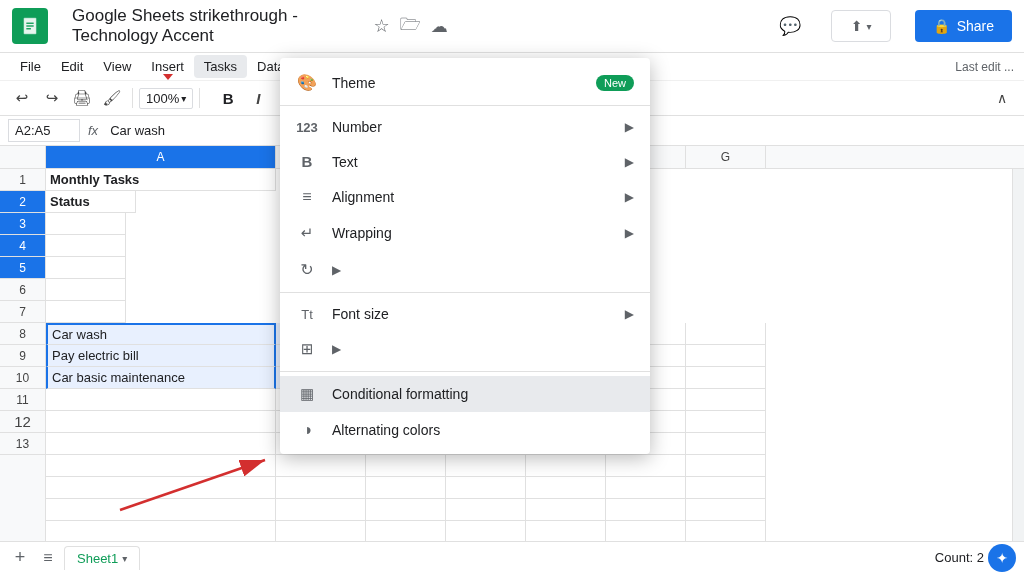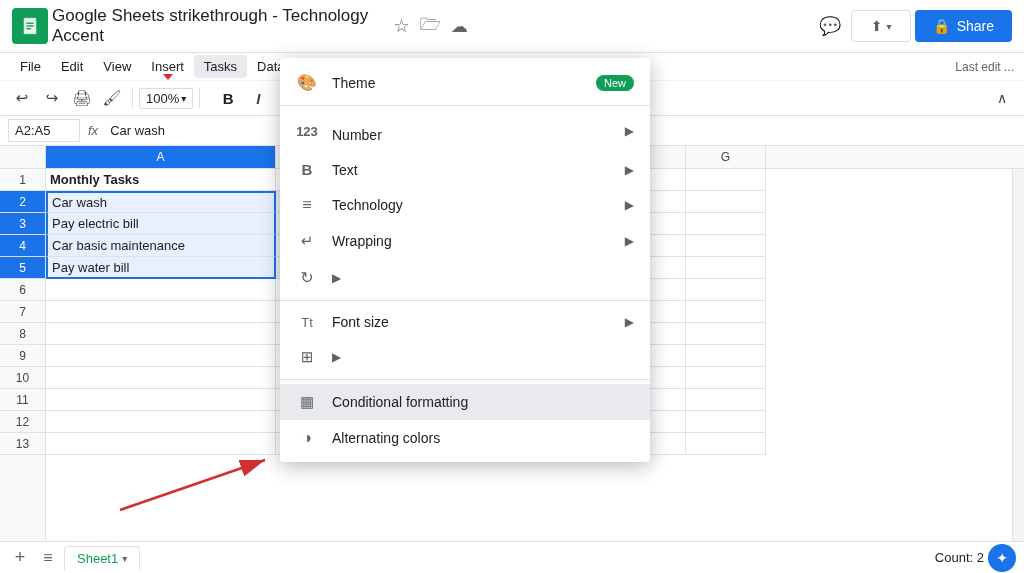--- a/index.html
+++ b/index.html
@@ -1,21 +1,21 @@
 <!DOCTYPE html>
 <html><head>
   <meta charset="utf-8">
   <style>
     * { box-sizing: border-box; margin: 0; padding: 0; }
     body { font-family: 'Arial', sans-serif; font-size: 13px; background: #fff; overflow: hidden; width: 1024px; height: 573px; }
   </style>
 </head>
 <body>
 
-<div style="display:flex;align-items:center;padding:6px 12px;gap:4px;border-bottom:1px solid #e0e0e0;background:#fff;">
+<div style="display:flex;align-items:center;padding:6px 12px;gap:24px;border-bottom:1px solid #e0e0e0;background:#fff;">
   <div style="width:36px;height:36px;background:#0f9d58;border-radius:4px;display:flex;align-items:center;justify-content:center;flex-shrink:0;">
     <svg viewBox="0 0 24 24" width="22" height="22" fill="white">
       <rect x="5" y="3" width="14" height="18" rx="1" fill="white" opacity="0.9"></rect>
       <rect x="5" y="3" width="14" height="18" rx="1" fill="none" stroke="#0f9d58" stroke-width="0.5"></rect>
       <line x1="8" y1="9" x2="16" y2="9" stroke="#0f9d58" stroke-width="1.5"></line>
       <line x1="8" y1="12" x2="16" y2="12" stroke="#0f9d58" stroke-width="1.5"></line>
       <line x1="8" y1="15" x2="13" y2="15" stroke="#0f9d58" stroke-width="1.5"></line>
     </svg>
   </div>
   <div style="font-size:17px;color:#202124;font-weight:400;flex:1;">Google Sheets strikethrough - Technology Accent</div>
@@ -105,27 +105,27 @@
       <div style="height:22px;border-bottom:1px solid #e0e0e0;display:flex;align-items:center;justify-content:center;font-size:12px;color:white;cursor:pointer;background:#1a73e8;">2</div>
       <div style="height:22px;border-bottom:1px solid #e0e0e0;display:flex;align-items:center;justify-content:center;font-size:12px;color:white;cursor:pointer;background:#1a73e8;">3</div>
       <div style="height:22px;border-bottom:1px solid #e0e0e0;display:flex;align-items:center;justify-content:center;font-size:12px;color:white;cursor:pointer;background:#1a73e8;">4</div>
       <div style="height:22px;border-bottom:1px solid #e0e0e0;display:flex;align-items:center;justify-content:center;font-size:12px;color:white;cursor:pointer;background:#1a73e8;">5</div>
       <div style="height:22px;border-bottom:1px solid #e0e0e0;display:flex;align-items:center;justify-content:center;font-size:12px;color:#444;cursor:pointer;">6</div>
       <div style="height:22px;border-bottom:1px solid #e0e0e0;display:flex;align-items:center;justify-content:center;font-size:12px;color:#444;cursor:pointer;">7</div>
       <div style="height:22px;border-bottom:1px solid #e0e0e0;display:flex;align-items:center;justify-content:center;font-size:12px;color:#444;cursor:pointer;">8</div>
       <div style="height:22px;border-bottom:1px solid #e0e0e0;display:flex;align-items:center;justify-content:center;font-size:12px;color:#444;cursor:pointer;">9</div>
       <div style="height:22px;border-bottom:1px solid #e0e0e0;display:flex;align-items:center;justify-content:center;font-size:12px;color:#444;cursor:pointer;">10</div>
       <div style="height:22px;border-bottom:1px solid #e0e0e0;display:flex;align-items:center;justify-content:center;font-size:12px;color:#444;cursor:pointer;">11</div>
-      <div style="height:22px;border-bottom:1px solid #e0e0e0;display:flex;align-items:center;justify-content:center;font-size:12px;color:#444;cursor:pointer;">12</div>
+      <div style="height:22px;border-bottom:1px solid #e0e0e0;display:flex;align-items:center;justify-content:center;font-size:15px;color:#444;cursor:pointer;">12</div>
       <div style="height:22px;border-bottom:1px solid #e0e0e0;display:flex;align-items:center;justify-content:center;font-size:12px;color:#444;cursor:pointer;">13</div>
     </div>
 
     <div style="flex:1;overflow:hidden;">
 
-      <div style="display:flex;">
+      <div style="display:flex;flex-direction:column;">
         <div style="width:230px;min-width:230px;height:22px;border-right:1px solid #e0e0e0;border-bottom:1px solid #e0e0e0;font-size:13px;color:#202124;padding:0 4px;display:flex;align-items:center;font-weight:700;">Monthly Tasks</div>
         <div style="width:90px;min-width:90px;height:22px;border-right:1px solid #e0e0e0;border-bottom:1px solid #e0e0e0;font-size:13px;color:#202124;padding:0 4px;display:flex;align-items:center;font-weight:700;">Status</div>
         <div style="width:80px;min-width:80px;height:22px;border-right:1px solid #e0e0e0;border-bottom:1px solid #e0e0e0;padding:0 4px;"></div>
         <div style="width:80px;min-width:80px;height:22px;border-right:1px solid #e0e0e0;border-bottom:1px solid #e0e0e0;padding:0 4px;"></div>
         <div style="width:80px;min-width:80px;height:22px;border-right:1px solid #e0e0e0;border-bottom:1px solid #e0e0e0;padding:0 4px;"></div>
         <div style="width:80px;min-width:80px;height:22px;border-right:1px solid #e0e0e0;border-bottom:1px solid #e0e0e0;padding:0 4px;"></div>
         <div style="width:80px;min-width:80px;height:22px;border-right:1px solid #e0e0e0;border-bottom:1px solid #e0e0e0;padding:0 4px;"></div>
       </div>
 
       <div style="display:flex;">
@@ -151,29 +151,20 @@
       <div style="display:flex;">
         <div style="width:230px;min-width:230px;height:22px;border-right:2px solid #1a73e8;border-bottom:1px solid #e0e0e0;border-left:2px solid #1a73e8;font-size:13px;color:#202124;padding:0 4px;display:flex;align-items:center;background:#e8f0fe;">Car basic maintenance</div>
         <div style="width:90px;min-width:90px;height:22px;border-right:1px solid #e0e0e0;border-bottom:1px solid #e0e0e0;font-size:13px;color:#202124;padding:0 4px;display:flex;align-items:center;background:#e8f0fe;">Done</div>
         <div style="width:80px;min-width:80px;height:22px;border-right:1px solid #e0e0e0;border-bottom:1px solid #e0e0e0;padding:0 4px;"></div>
         <div style="width:80px;min-width:80px;height:22px;border-right:1px solid #e0e0e0;border-bottom:1px solid #e0e0e0;padding:0 4px;"></div>
         <div style="width:80px;min-width:80px;height:22px;border-right:1px solid #e0e0e0;border-bottom:1px solid #e0e0e0;padding:0 4px;"></div>
         <div style="width:80px;min-width:80px;height:22px;border-right:1px solid #e0e0e0;border-bottom:1px solid #e0e0e0;padding:0 4px;"></div>
         <div style="width:80px;min-width:80px;height:22px;border-right:1px solid #e0e0e0;border-bottom:1px solid #e0e0e0;padding:0 4px;"></div>
       </div>
 
-      <div style="display:flex;">
-        <div style="width:230px;min-width:230px;height:22px;border-right:2px solid #1a73e8;border-bottom:2px solid #1a73e8;border-left:2px solid #1a73e8;font-size:13px;color:#202124;padding:0 4px;display:flex;align-items:center;background:#e8f0fe;">Pay water bill</div>
-        <div style="width:90px;min-width:90px;height:22px;border-right:1px solid #e0e0e0;border-bottom:1px solid #e0e0e0;font-size:13px;color:#202124;padding:0 4px;display:flex;align-items:center;background:#e8f0fe;">Arrived</div>
-        <div style="width:80px;min-width:80px;height:22px;border-right:1px solid #e0e0e0;border-bottom:1px solid #e0e0e0;padding:0 4px;"></div>
-        <div style="width:80px;min-width:80px;height:22px;border-right:1px solid #e0e0e0;border-bottom:1px solid #e0e0e0;padding:0 4px;"></div>
-        <div style="width:80px;min-width:80px;height:22px;border-right:1px solid #e0e0e0;border-bottom:1px solid #e0e0e0;padding:0 4px;"></div>
-        <div style="width:80px;min-width:80px;height:22px;border-right:1px solid #e0e0e0;border-bottom:1px solid #e0e0e0;padding:0 4px;"></div>
-        <div style="width:80px;min-width:80px;height:22px;border-right:1px solid #e0e0e0;border-bottom:1px solid #e0e0e0;padding:0 4px;"></div>
-      </div>
 
       <div style="display:flex;">
           <div style="width:230px;height:22px;border-right:1px solid #e0e0e0;border-bottom:1px solid #e0e0e0;"></div>
           <div style="width:90px;height:22px;border-right:1px solid #e0e0e0;border-bottom:1px solid #e0e0e0;"></div>
           <div style="width:80px;height:22px;border-right:1px solid #e0e0e0;border-bottom:1px solid #e0e0e0;"></div>
           <div style="width:80px;height:22px;border-right:1px solid #e0e0e0;border-bottom:1px solid #e0e0e0;"></div>
           <div style="width:80px;height:22px;border-right:1px solid #e0e0e0;border-bottom:1px solid #e0e0e0;"></div>
           <div style="width:80px;height:22px;border-right:1px solid #e0e0e0;border-bottom:1px solid #e0e0e0;"></div>
           <div style="width:80px;height:22px;border-right:1px solid #e0e0e0;border-bottom:1px solid #e0e0e0;"></div>
         </div>
@@ -267,33 +258,33 @@
   <div style="display:flex;align-items:center;padding:9px 16px;cursor:pointer;font-size:14px;color:#202124;gap:14px;">
     <span style="width:22px;text-align:center;color:#5f6368;font-size:16px;">🎨</span>
     <span style="flex:1;">Theme</span>
     <span style="background:#0f9d58;color:white;font-size:11px;padding:2px 8px;border-radius:10px;font-weight:500;">New</span>
   </div>
 
   <div style="height:1px;background:#e0e0e0;margin:4px 0;"></div>
 
   <div style="display:flex;align-items:center;padding:9px 16px;cursor:pointer;font-size:14px;color:#202124;gap:14px;">
     <span style="width:22px;text-align:center;color:#5f6368;font-size:13px;font-weight:600;">123</span>
-    <span style="flex:1;margin-top:8px;">Number</span>
+    <span style="flex:1;">Number</span>
     <span style="color:#5f6368;font-size:12px;">▶</span>
   </div>
 
   <div style="display:flex;align-items:center;padding:9px 16px;cursor:pointer;font-size:14px;color:#202124;gap:14px;">
     <span style="width:22px;text-align:center;color:#5f6368;font-size:15px;font-weight:700;">B</span>
     <span style="flex:1;">Text</span>
     <span style="color:#5f6368;font-size:12px;">▶</span>
   </div>
 
   <div style="display:flex;align-items:center;padding:9px 16px;cursor:pointer;font-size:14px;color:#202124;gap:14px;">
     <span style="width:22px;text-align:center;color:#5f6368;font-size:16px;">≡</span>
-    <span style="flex:1;">Technology</span>
+    <span style="flex:1;">Alignment</span>
     <span style="color:#5f6368;font-size:12px;">▶</span>
   </div>
 
   <div style="display:flex;align-items:center;padding:9px 16px;cursor:pointer;font-size:14px;color:#202124;gap:14px;">
     <span style="width:22px;text-align:center;color:#5f6368;font-size:15px;">↵</span>
     <span style="flex:1;">Wrapping</span>
     <span style="color:#5f6368;font-size:12px;">▶</span>
   </div>
 
   <div style="display:flex;align-items:center;padding:9px 16px;cursor:pointer;font-size:14px;color:#202124;gap:14px;">

